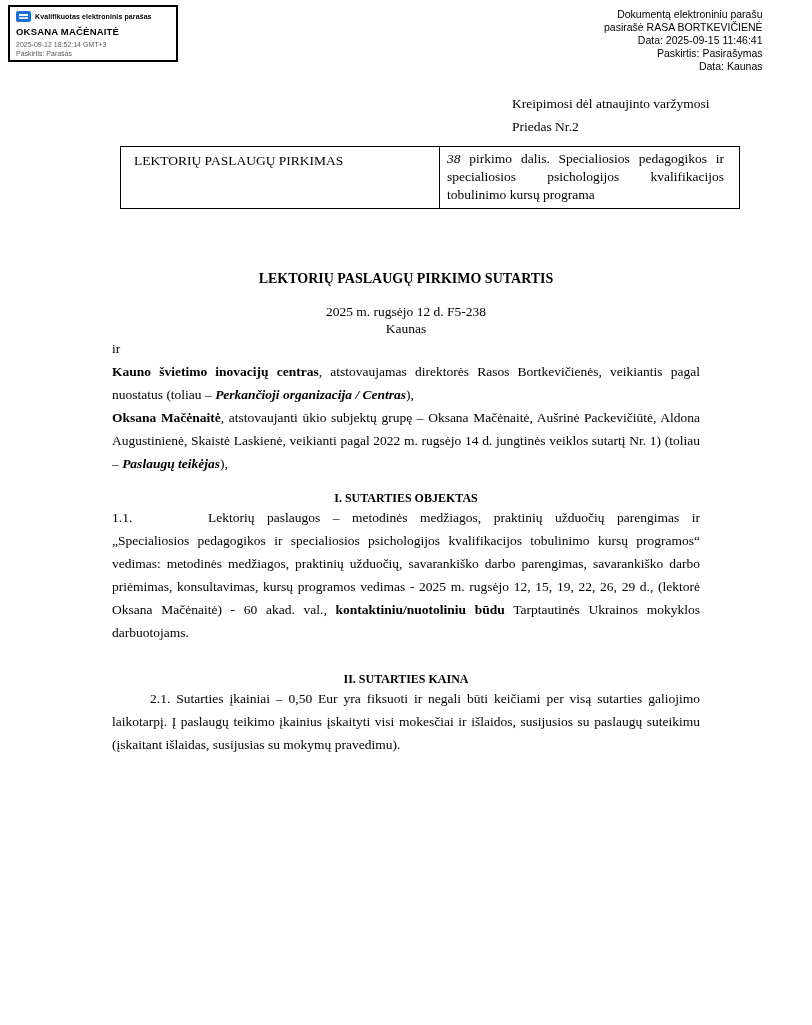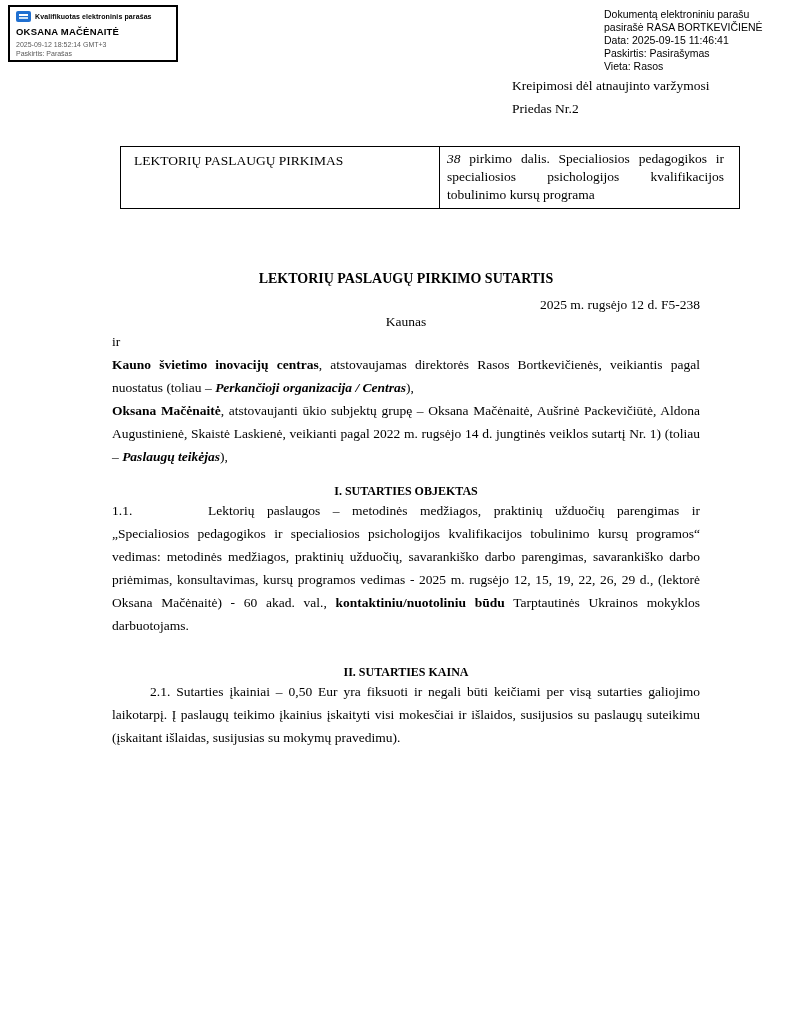--- a/index.html
+++ b/index.html
@@ -49,27 +49,28 @@
 
   
   .sig-block {
     position: absolute;
     left: 604px;
     top: 8px;
     font-family: "Liberation Sans", sans-serif;
     font-size: 10.5px;
     line-height: 13px;
     color: #000000;
+    text-align: right;
   }
 
   
   .annex {
     position: absolute;
     left: 512px;
-    top: 74px;
+    top: 92px;
     font-size: 13.5px;
     line-height: 23px;
   }
 
   
   .content {
     position: absolute;
     left: 112px;
     top: 146px;
     width: 588px;
@@ -89,21 +90,21 @@
   }
   .td-left { width: 319px; padding: 5px 6px 5px 13px; line-height: 18px; }
   .td-right { width: 300px; padding: 3px 15px 4px 7px; text-align: justify; line-height: 18px; margin-left: 24px; }
 
   .doc-title {
     margin-top: 62px;
     text-align: center;
     font-weight: bold;
     font-size: 14px;
   }
-  .doc-date { margin-top: 9px; text-align: right; line-height: 17px; }
+  .doc-date { margin-top: 16px; text-align: center; line-height: 17px; }
   .doc-place { text-align: center; line-height: 17px; }
 
   p.para { margin: 0; text-align: justify; line-height: 23px; font-size: 13.5px; }
   .party1 { margin-top: 46px; }
   .connector { margin-top: 26px; text-align: left; }
   .party2 { margin-top: 24px; }
 
   .section-heading {
     text-align: center;
     font-weight: bold;
@@ -131,21 +132,21 @@
     <div class="stamp-name">OKSANA MAČĖNAITĖ</div>
     <div class="stamp-date">2025-09-12 18:52:14 GMT+3</div>
     <div class="stamp-purpose">Paskirtis: Parašas</div>
   </div>
 
   <div class="sig-block">
     <div>Dokumentą elektroniniu parašu</div>
     <div>pasirašė RASA BORTKEVIČIENĖ</div>
     <div>Data: 2025-09-15 11:46:41</div>
     <div>Paskirtis: Pasirašymas</div>
-    <div>Vieta: Rasos</div>
+    <div>Data: Kaunas</div>
   </div>
 
   <div class="annex">
     <div>Kreipimosi dėl atnaujinto varžymosi</div>
     <div>Priedas Nr.2</div>
   </div>
 
   <div class="content">
 
     <table class="proc-table">

